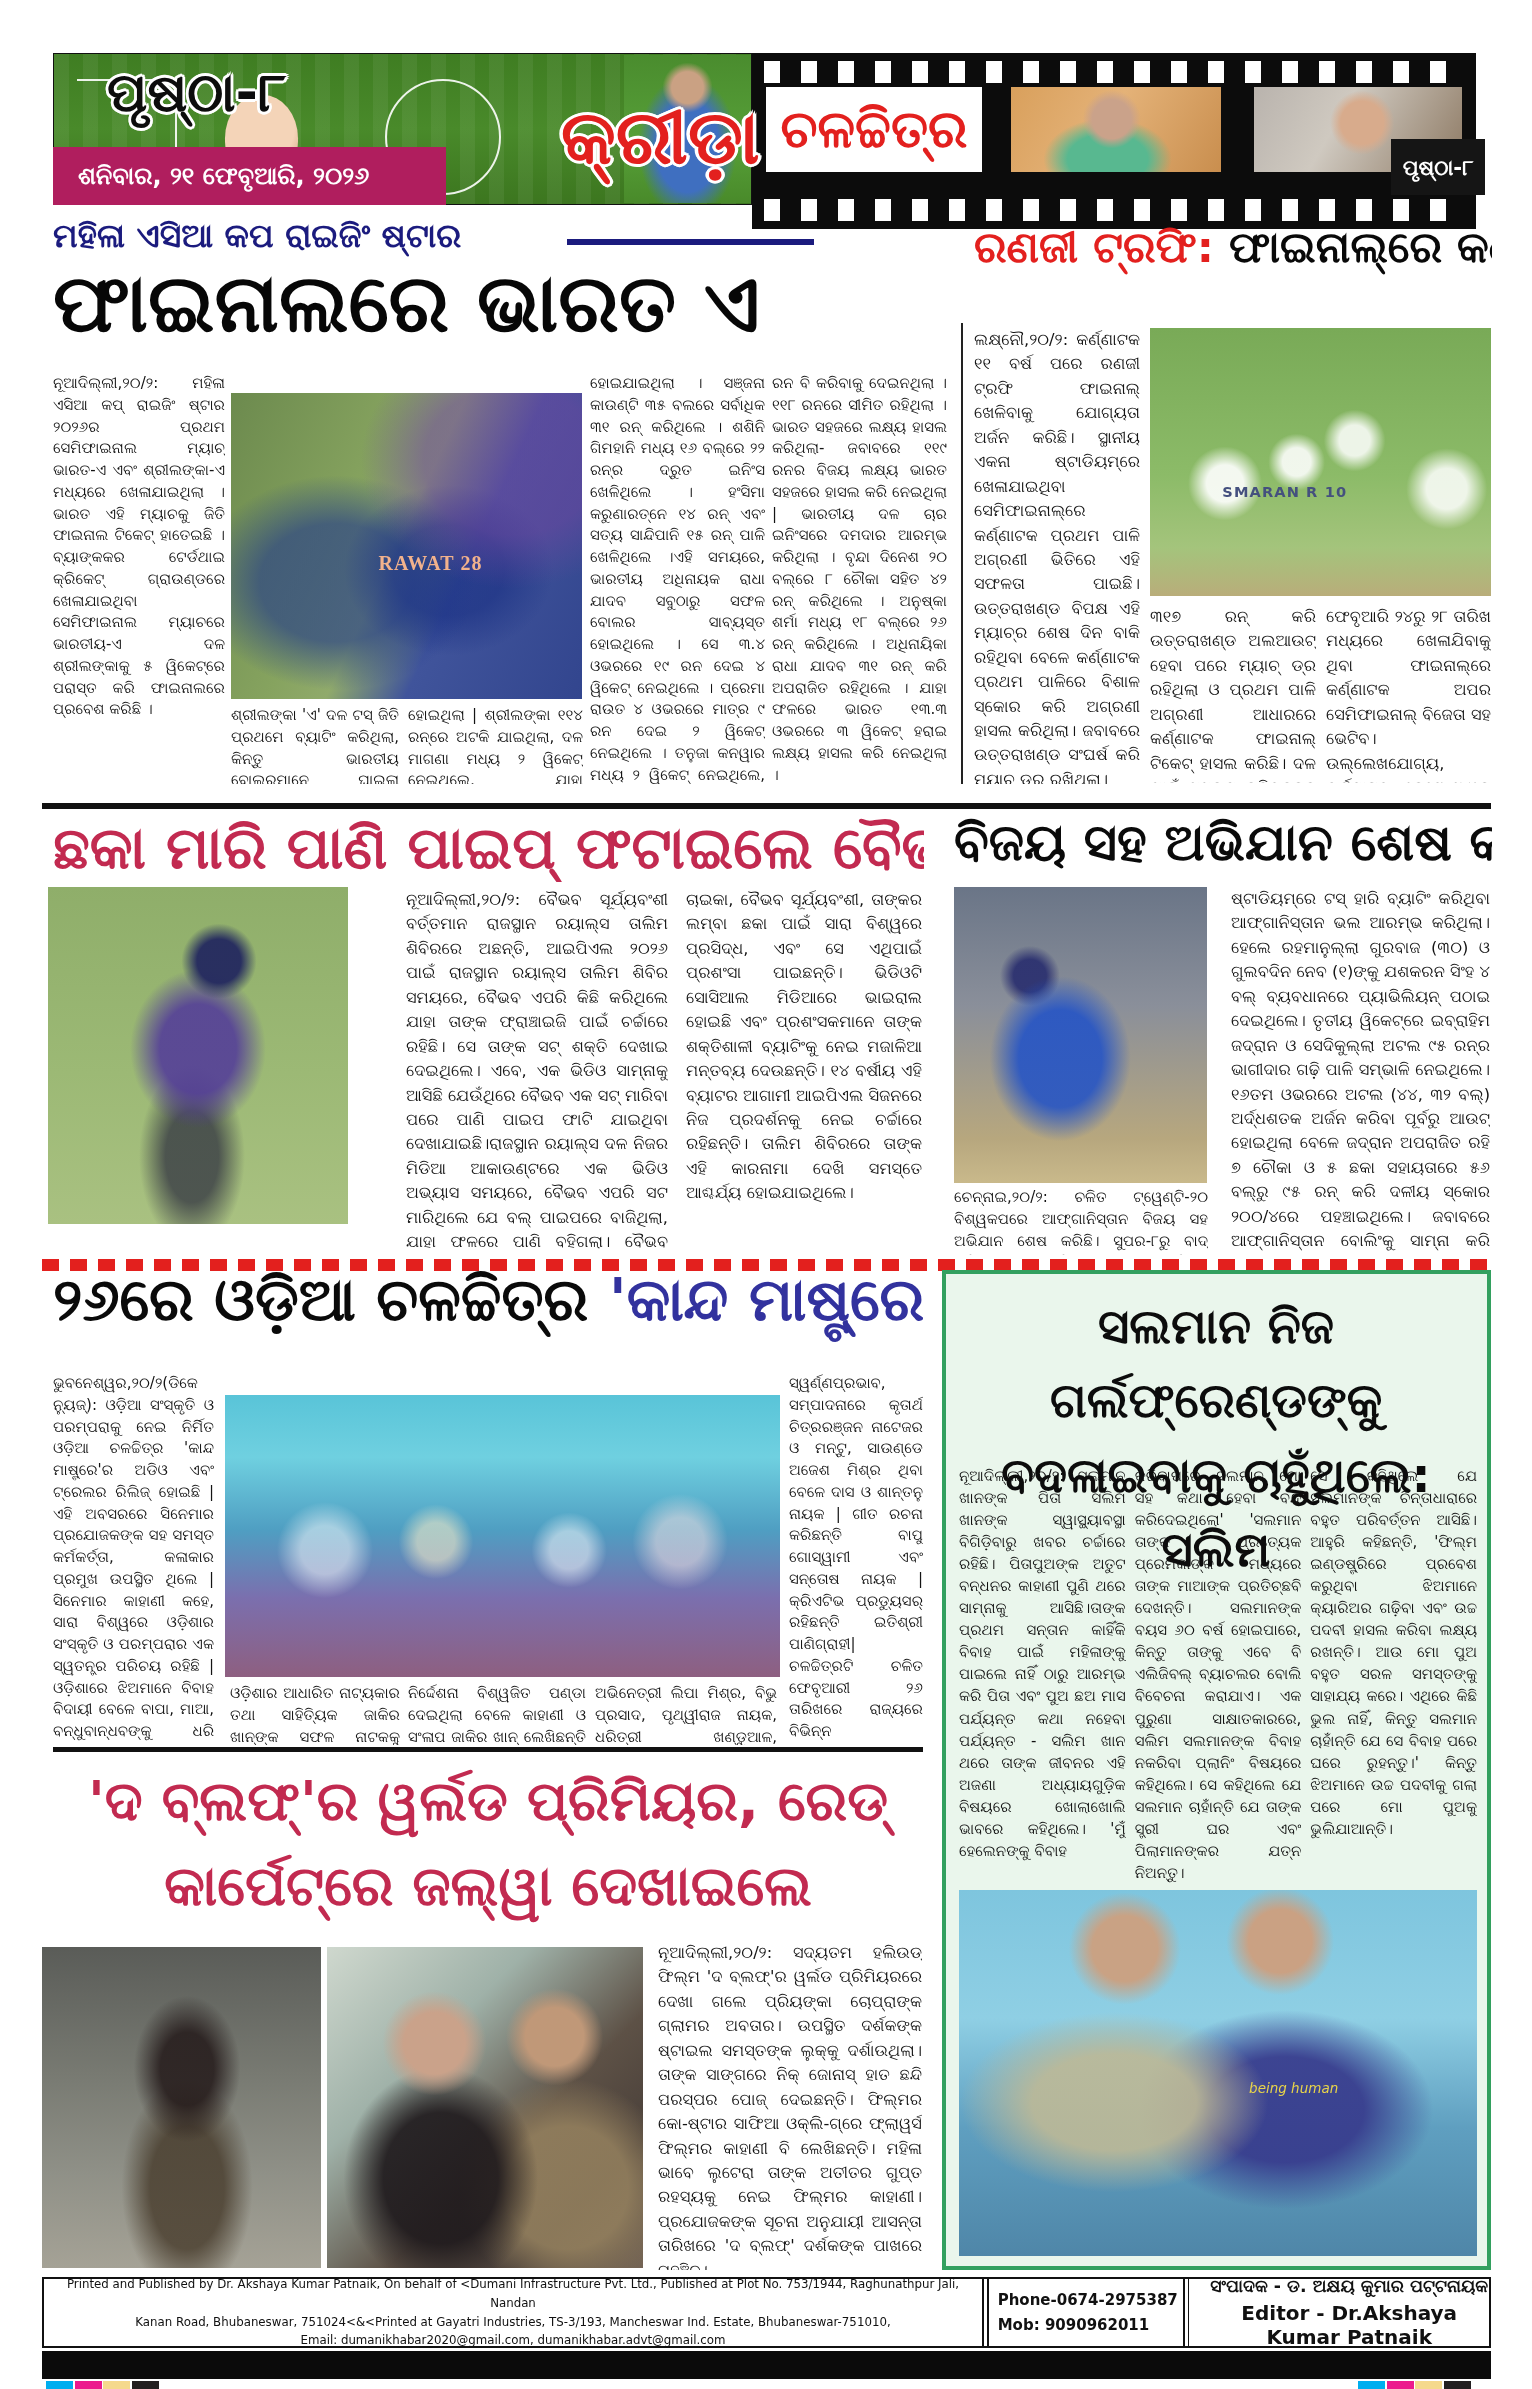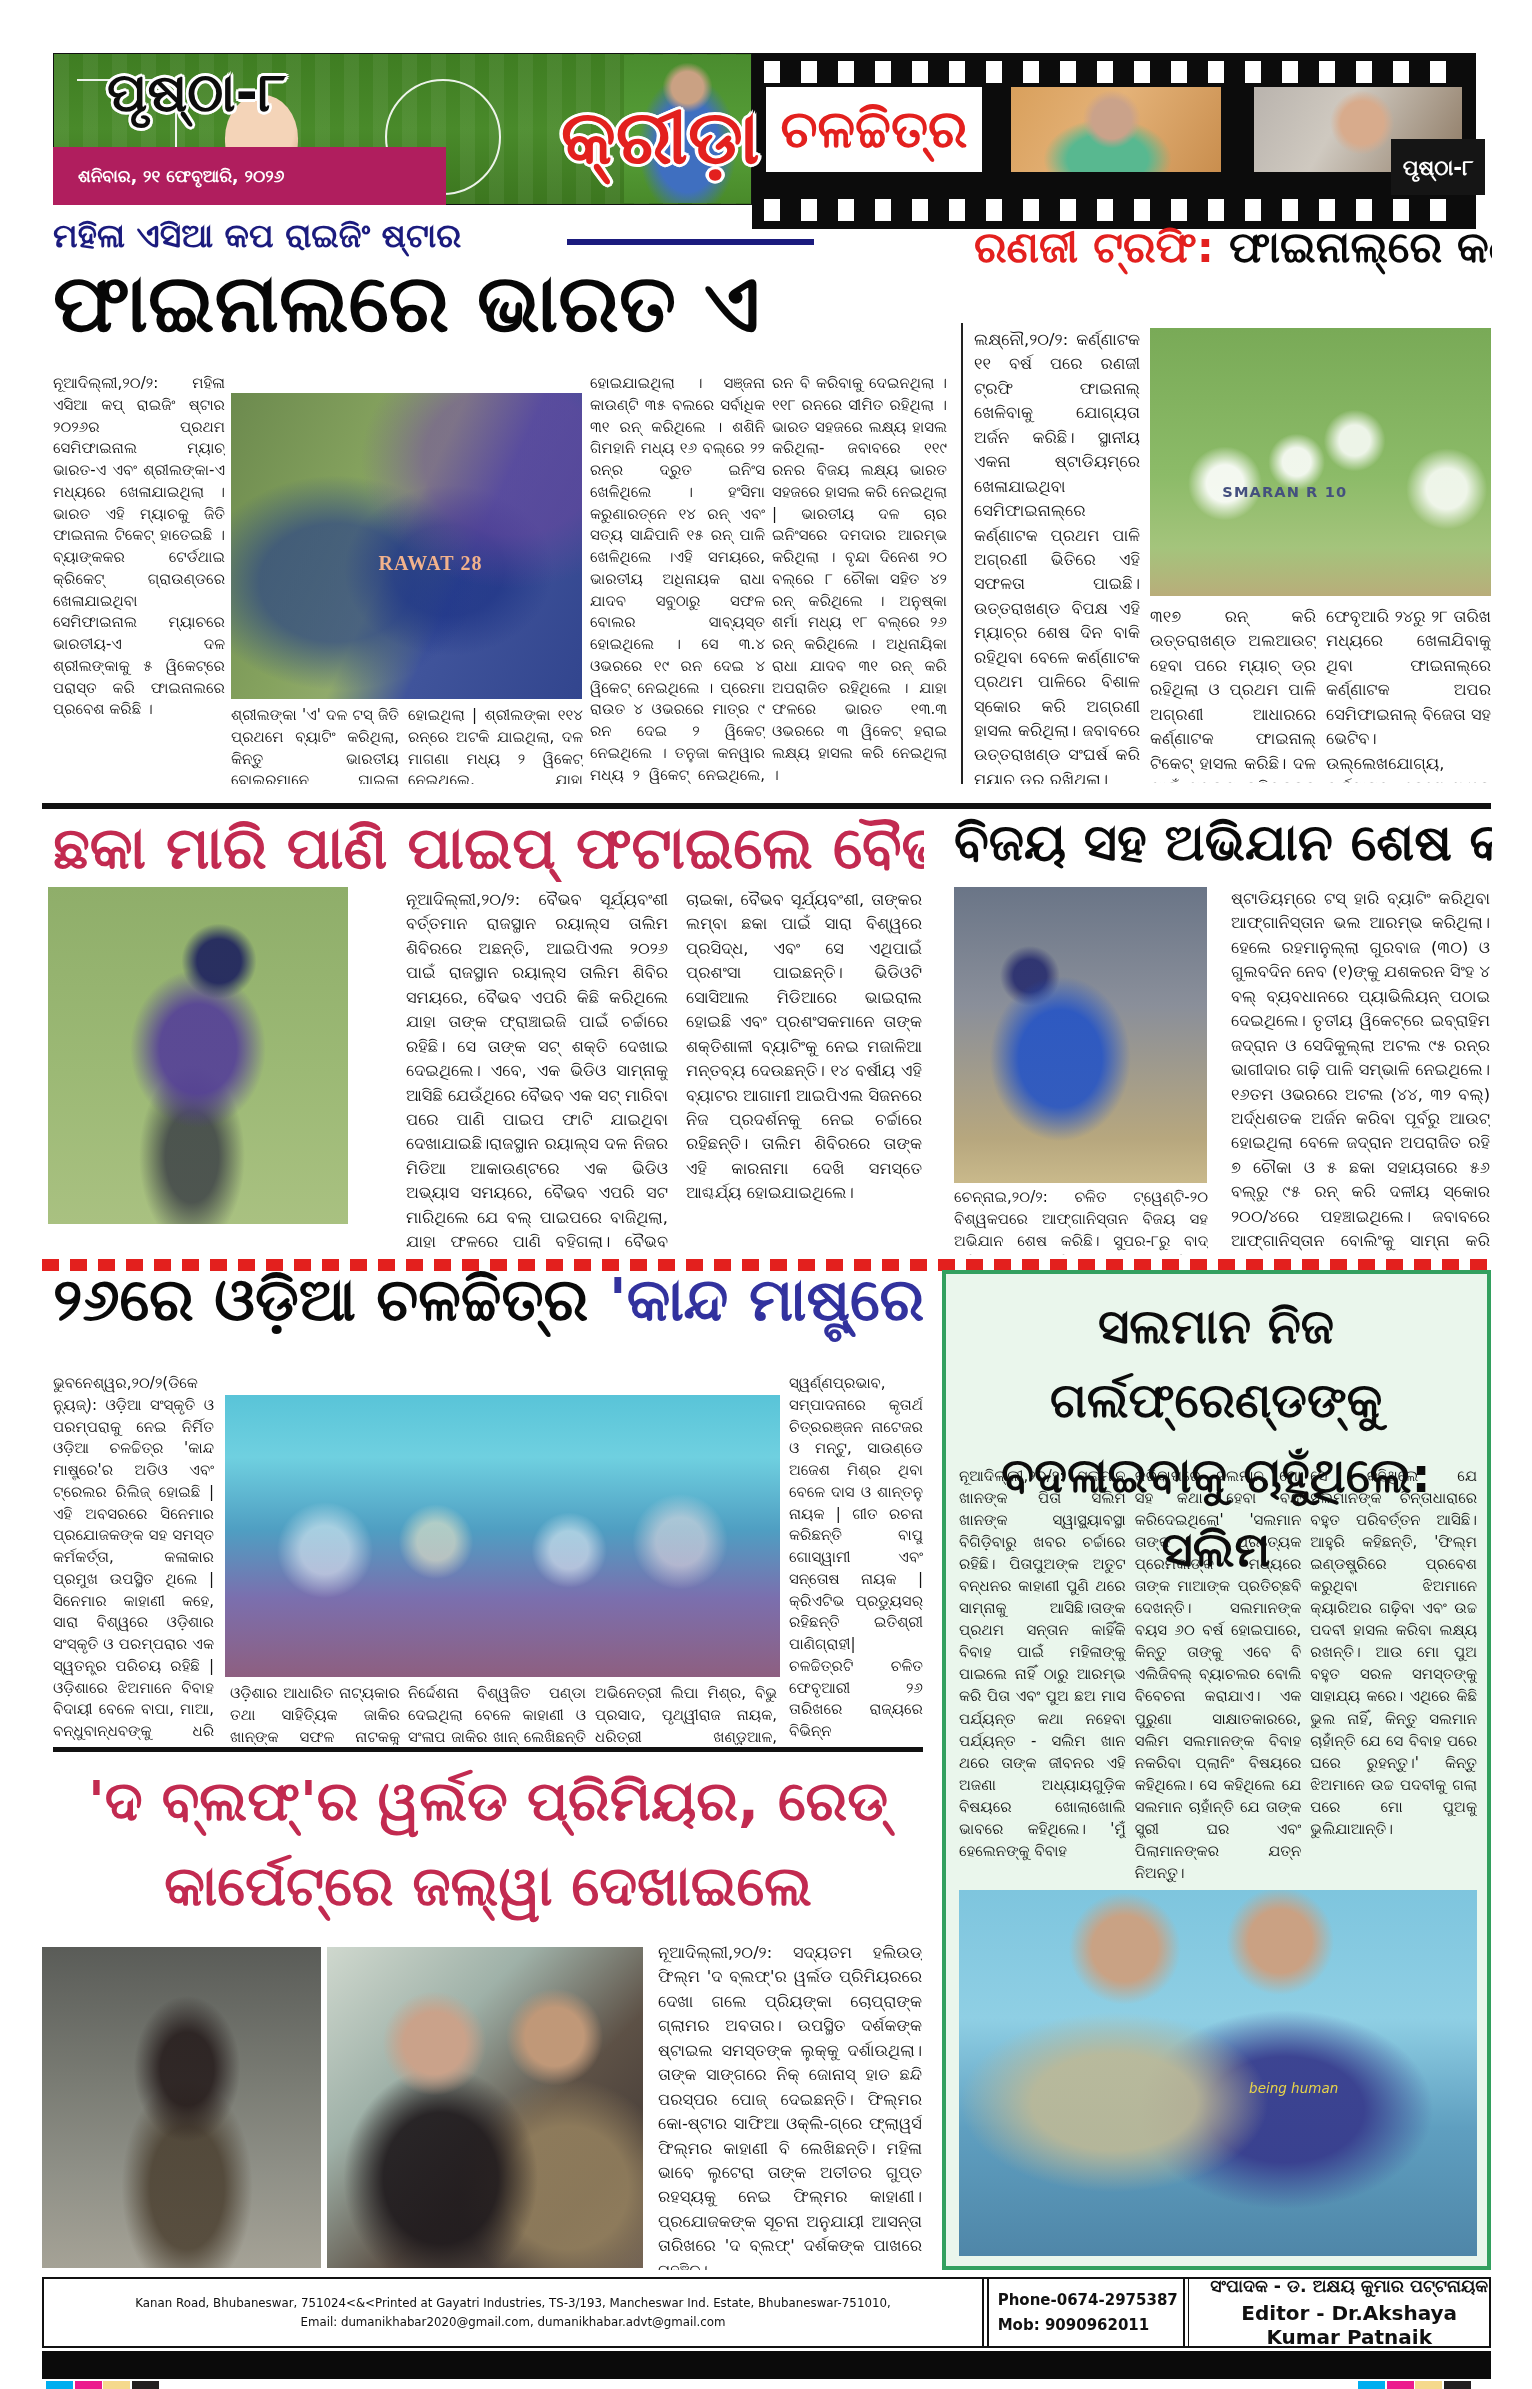--- a/index.html
+++ b/index.html
@@ -34,21 +34,21 @@
     text-shadow:-2.8px 0 #fff,2.8px 0 #fff,0 -2.8px #fff,0 2.8px #fff,-2.2px -2.2px #fff,2.2px 2.2px #fff,-2.2px 2.2px #fff,2.2px -2.2px #fff;
   }
   #zuck-face {
     left:225px; top:95px; width:73px; height:90px; border-radius:48%;
     background:radial-gradient(circle at 40% 35%, #f4d4b8 0 55%, #d9b090 75%, #8a5a3a 100%); z-index:3;
   }
   #date-box {
     left:53px; top:147px; width:393px; height:58px; background:#b01e5e; z-index:5;
     display:flex; align-items:center; padding-left:25px; box-sizing:border-box;
   }
-  #date-box span { color:#fff; font-size:17px; font-weight:bold; }
+  #date-box span { color:#fff; font-size:24px; font-weight:bold; }
   #sachin-photo {
     left:624px; top:55px; width:127px; height:148px;
     background:
       radial-gradient(circle at 50% 22%, #caa183 0 12%, transparent 19%),
       radial-gradient(ellipse at 50% 62%, #3f6fc0 0 35%, transparent 55%),
       linear-gradient(180deg,#4a8c2e 0%, #57a038 60%, #498a2a 100%);
   }
   #sports-label {
     left:561px; top:94px; font-size:74px; font-weight:bold; color:#e3201e; z-index:6;
     text-shadow:-3.4px 0 #fff,3.4px 0 #fff,0 -3.4px #fff,0 3.4px #fff,-2.2px -2.2px #fff,2.2px 2.2px #fff,-2.2px 2.2px #fff,2.2px -2.2px #fff;
@@ -298,20 +298,21 @@
     <div class="scol">ନୂଆଦିଲ୍ଲୀ,୨୦/୨: ସଲମାନ ଖାନଙ୍କ ପିତା ସଲିମ ଖାନଙ୍କ ସ୍ୱାସ୍ଥ୍ୟାବସ୍ଥା ବିଗିଡ଼ିବାରୁ ଖବର ଚର୍ଚ୍ଚାରେ ରହିଛି। ପିତାପୁଅଙ୍କ ଅତୁଟ ବନ୍ଧନର କାହାଣୀ ପୁଣି ଥରେ ସାମ୍ନାକୁ ଆସିଛି।ତାଙ୍କ ପ୍ରଥମ ସନ୍ତାନ କାହିଁକି ବିବାହ ପାଇଁ ମହିଳାଙ୍କୁ ପାଇଲେ ନାହିଁ ଠାରୁ ଆରମ୍ଭ କରି ପିତା ଏବଂ ପୁଅ ଛଅ ମାସ ପର୍ଯ୍ୟନ୍ତ କଥା ନହେବା ପର୍ଯ୍ୟନ୍ତ - ସଲିମ ଖାନ ଥରେ ତାଙ୍କ ଜୀବନର ଏହି ଅଜଣା ଅଧ୍ୟାୟଗୁଡ଼ିକ ବିଷୟରେ ଖୋଲାଖୋଲି ଭାବରେ କହିଥିଲେ। 'ମୁଁ ହେଲେନଙ୍କୁ ବିବାହ</div>
     <div class="scol">କରିବାପରେ ସଲମାନ ମୋ ସହ କଥା ହେବା ବନ୍ଦ କରିଦେଇଥିଲୋ' 'ସଲମାନ ତାଙ୍କ ପ୍ରତ୍ୟେକ ପ୍ରେମିକାଙ୍କ ମଧ୍ୟରେ ତାଙ୍କ ମାଆଙ୍କ ପ୍ରତିଚ୍ଛବି ଦେଖନ୍ତି। ସଲମାନଙ୍କ ବୟସ ୬୦ ବର୍ଷ ହୋଇପାରେ, କିନ୍ତୁ ତାଙ୍କୁ ଏବେ ବି ଏଲିଜିବଲ୍ ବ୍ୟାଚଲର ବୋଲି ବିବେଚନା କରାଯାଏ। ଏକ ପୁରୁଣା ସାକ୍ଷାତକାରରେ, ସଲିମ ସଲମାନଙ୍କ ବିବାହ ନକରିବା ପ୍ଲାନିଂ ବିଷୟରେ କହିଥିଲେ। ସେ କହିଥିଲେ ଯେ ସଲମାନ ଚାହାଁନ୍ତି ଯେ ତାଙ୍କ ସ୍ତ୍ରୀ ଘର ଏବଂ ପିଲାମାନଙ୍କର ଯତ୍ନ ନିଅନ୍ତୁ।</div>
     <div class="scol">ସେ କହିଥିଲେ ଯେ ସଲମାନଙ୍କ ଚିନ୍ତାଧାରାରେ ବହୁତ ପରିବର୍ତ୍ତନ ଆସିଛି। ଆହୁରି କହିଛନ୍ତି, 'ଫିଲ୍ମ ଇଣ୍ଡଷ୍ଟ୍ରିରେ ପ୍ରବେଶ କରୁଥିବା ଝିଅମାନେ କ୍ୟାରିଅର ଗଢ଼ିବା ଏବଂ ଉଚ୍ଚ ପଦବୀ ହାସଲ କରିବା ଲକ୍ଷ୍ୟ ରଖନ୍ତି। ଆଉ ମୋ ପୁଅ ବହୁତ ସରଳ ସମସ୍ତଙ୍କୁ ସାହାଯ୍ୟ କରେ। ଏଥିରେ କିଛି ଭୁଲ ନାହିଁ, କିନ୍ତୁ ସଲମାନ ଚାହାଁନ୍ତି ଯେ ସେ ବିବାହ ପରେ ଘରେ ରୁହନ୍ତୁ।' କିନ୍ତୁ ଝିଅମାନେ ଉଚ୍ଚ ପଦବୀକୁ ଗଲା ପରେ ମୋ ପୁଅକୁ ଭୁଲିଯାଆନ୍ତି।</div>
   </div>
   <div class="abs photo" id="salman-photo">
     <span class="tee">being human</span>
   </div>
 
   <div class="abs" id="footer-box">
     <div class="cell-imprint">
+      <div>Printed and Published by Dr. Akshaya Kumar Patnaik, On behalf of &lt;Dumani Infrastructure Pvt. Ltd., Published at Plot No. 753/1944, Raghunathpur Jali, Nandan</div>
       <div>Kanan Road, Bhubaneswar, 751024&lt;&amp;&lt;Printed at Gayatri Industries, TS-3/193, Mancheswar Ind. Estate, Bhubaneswar-751010,</div>
       <div>Email: dumanikhabar2020@gmail.com, dumanikhabar.advt@gmail.com</div>
     </div>
     <div class="v-divider"></div>
     <div class="cell-phone">
       <div>Phone-0674-2975387</div>
       <div>Mob: 9090962011</div>
     </div>
     <div class="v-divider"></div>
     <div class="cell-editor">

